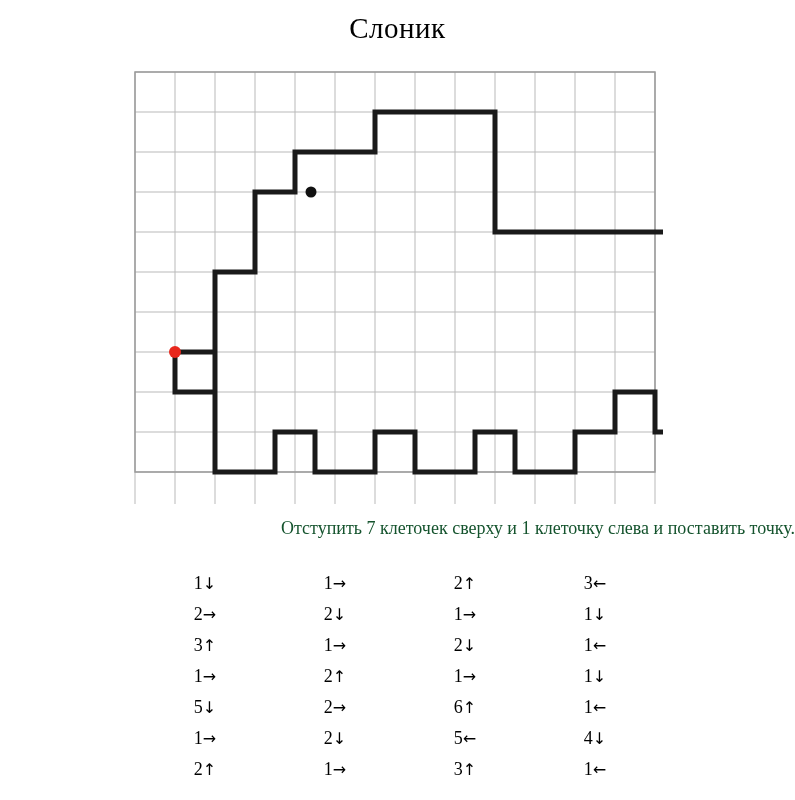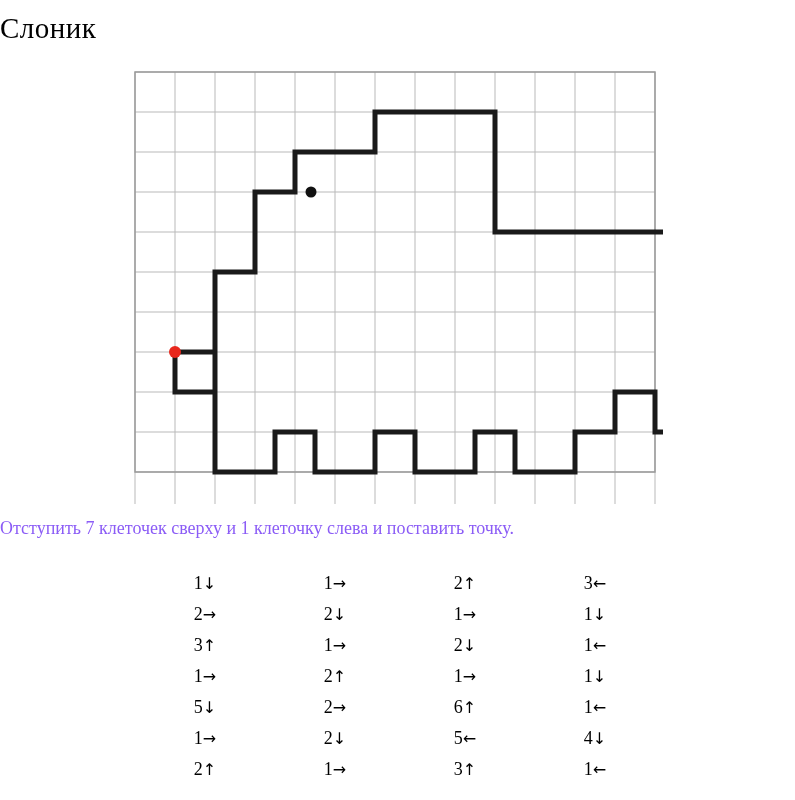--- a/index.html
+++ b/index.html
@@ -18,44 +18,45 @@
   .page {
     width: 795px;
     height: 800px;
     position: relative;
   }
   .title {
     position: absolute;
     top: 12px;
     left: 0;
     width: 795px;
+    text-align: center;
     font-size: 29px;
     font-family: "Liberation Serif", serif;
     color: #000000;
     letter-spacing: 0.5px;
   }
   .grid-wrap {
     position: absolute;
     left: 133px;
     top: 70px;
     width: 530px;
     height: 434px;
   }
   .grid-svg {
     display: block;
   }
   .caption {
     position: absolute;
     top: 518px;
     left: 0;
     width: 795px;
-    text-align: left;
+    text-align: right;
     font-size: 18px;
     font-family: "Liberation Serif", serif;
-    color: #8b5cf6;
+    color: #14532d;
   }
   .steps {
     position: absolute;
     top: 568px;
     left: 150px;
     width: 500px;
     display: flex;
     justify-content: space-between;
   }
   .steps-col {

